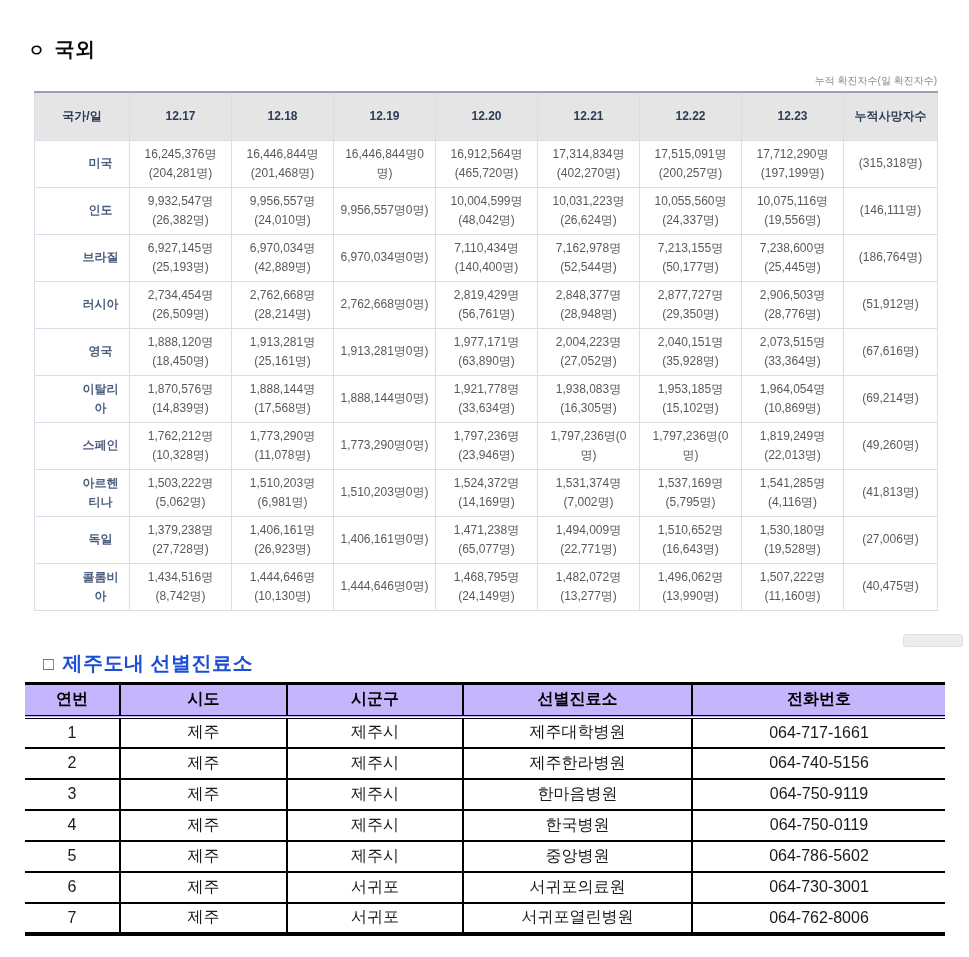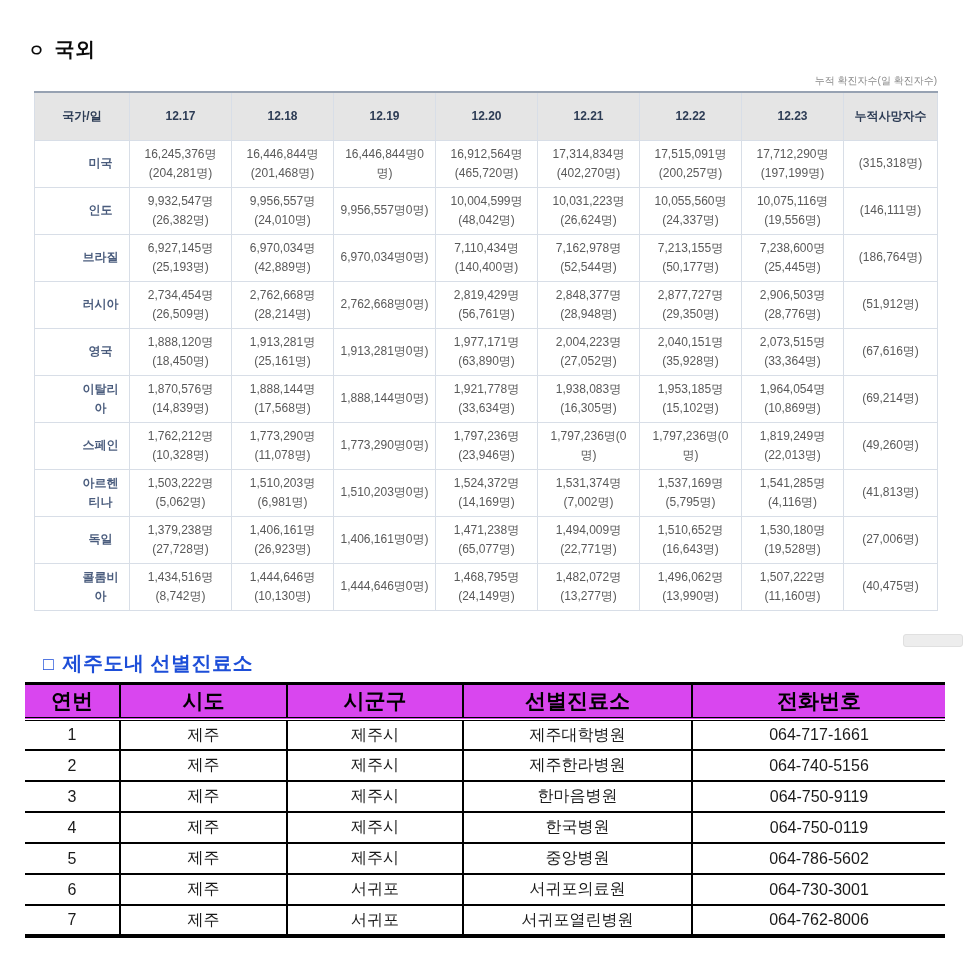--- a/index.html
+++ b/index.html
@@ -55,21 +55,21 @@
     border-collapse:collapse; table-layout:fixed;
     border-top:3px solid #000; border-bottom:4px solid #000;
     font-size:16px; color:#1a1a1a;
   }
   table.t2 th, table.t2 td {
     text-align:center; vertical-align:middle;
     border-right:2px solid #000; padding:2px 4px;
   }
   table.t2 th:last-child, table.t2 td:last-child { border-right:none; }
   table.t2 thead th {
-    background:#d946ef; font-weight:bold; font-size:21px; height:33px;
+    background:#c4b5fd; font-weight:bold; font-size:16px; height:33px;
     border-bottom:4px double #000; color:#000;
   }
   table.t2 td { height:31px; border-bottom:2px solid #000; }
 </style>
 </head>
 <body>
 
 <div class="page">
 
   <div class="sec1-title">

